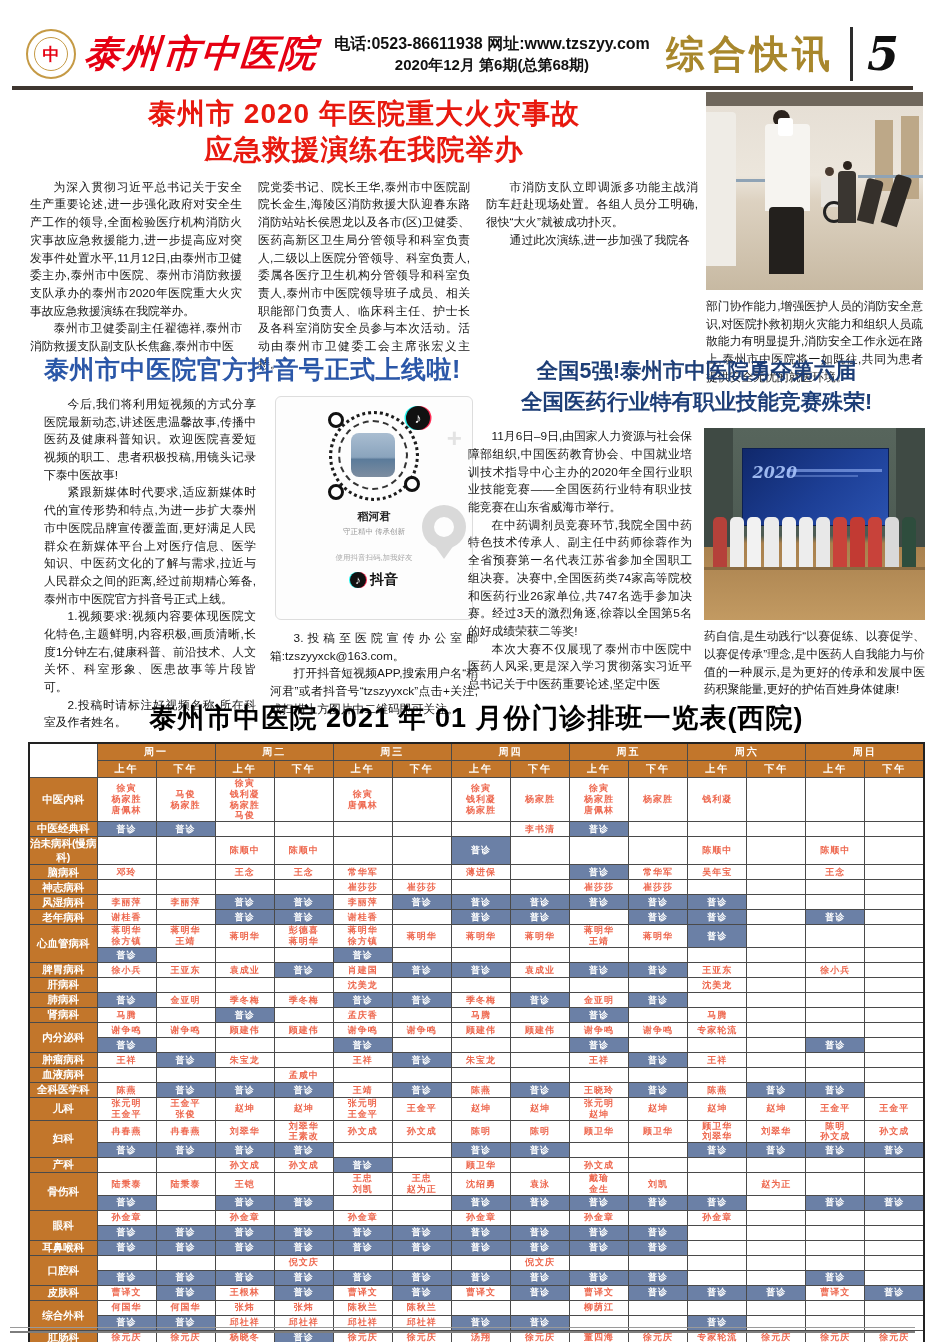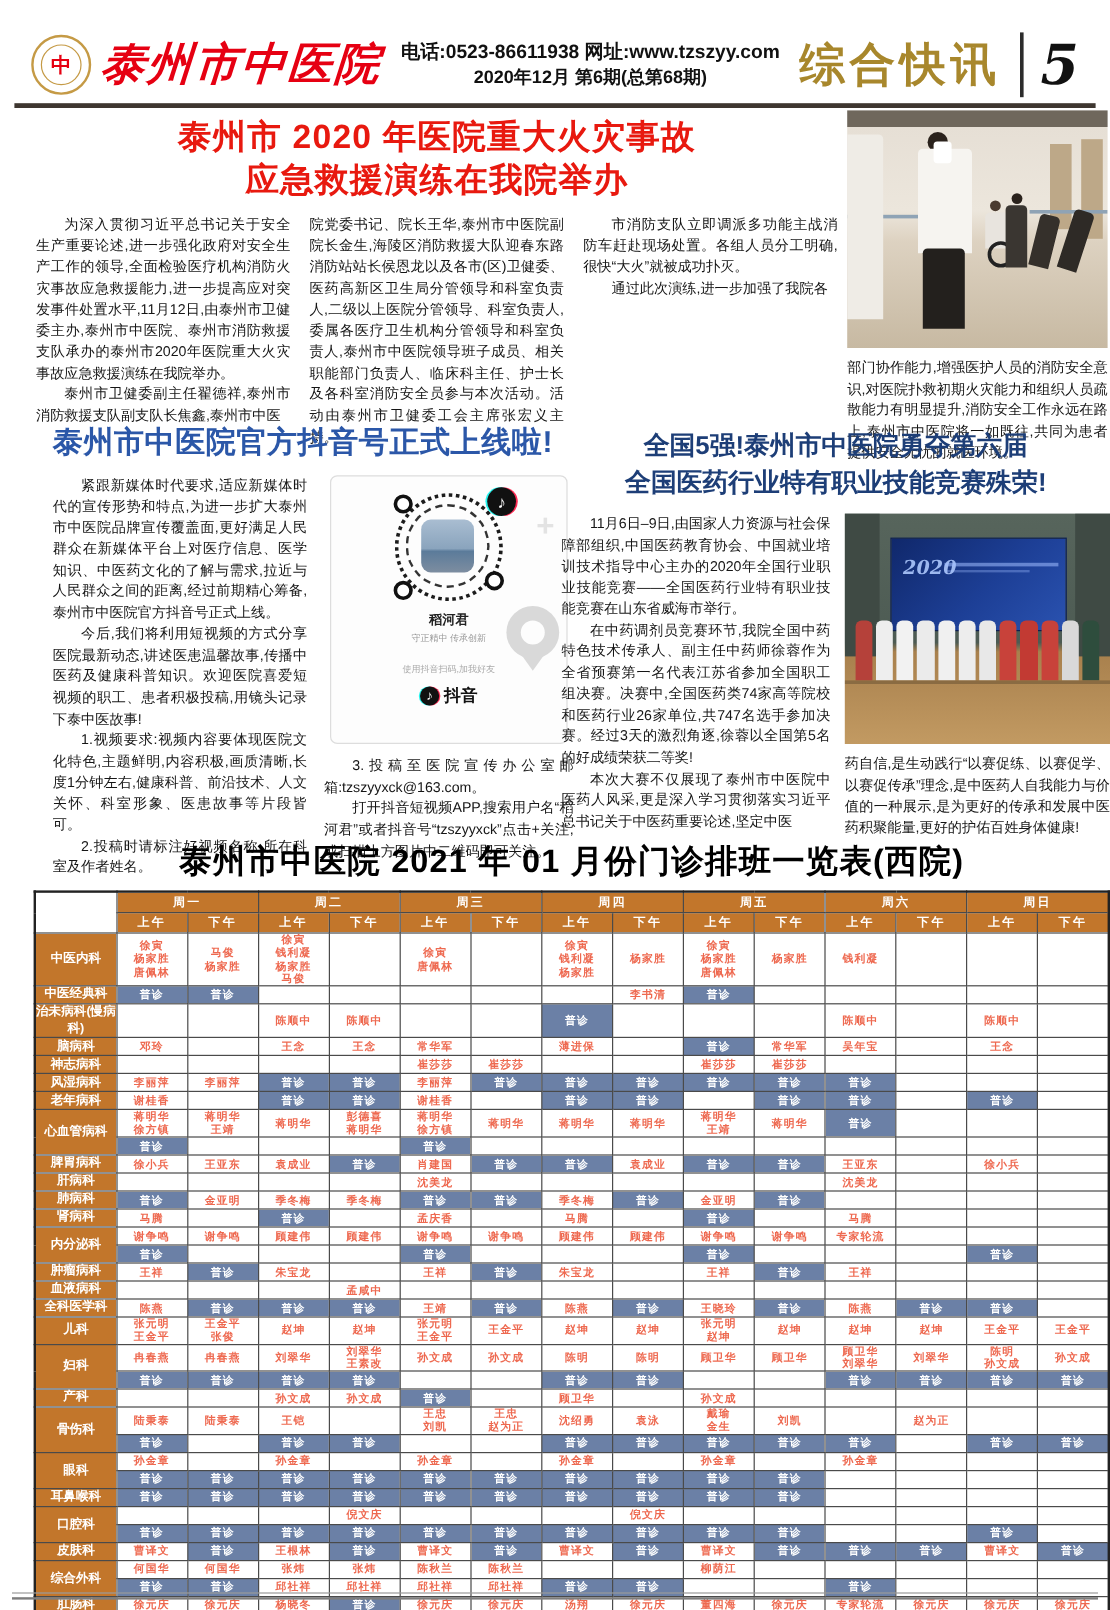--- a/index.html
+++ b/index.html
@@ -153,22 +153,22 @@
     </div>
     <div class="caption art-text">
       <p class="para noind">部门协作能力,增强医护人员的消防安全意识,对医院扑救初期火灾能力和组织人员疏散能力有明显提升,消防安全工作永远在路上,泰州市中医院将一如既往,共同为患者提供安全无忧的就医环境。</p>
     </div>
   </div>
 
   <div id="a2">
     <div class="t">泰州市中医院官方抖音号正式上线啦!</div>
     <div class="body">
       <div class="lcol art-text">
+          <p class="para">今后,我们将利用短视频的方式分享医院最新动态,讲述医患温馨故事,传播中医药及健康科普知识。欢迎医院喜爱短视频的职工、患者积极投稿,用镜头记录下泰中医故事!</p>
           <p class="para">紧跟新媒体时代要求,适应新媒体时代的宣传形势和特点,为进一步扩大泰州市中医院品牌宣传覆盖面,更好满足人民群众在新媒体平台上对医疗信息、医学知识、中医药文化的了解与需求,拉近与人民群众之间的距离,经过前期精心筹备,泰州市中医院官方抖音号正式上线。</p>
-          <p class="para">今后,我们将利用短视频的方式分享医院最新动态,讲述医患温馨故事,传播中医药及健康科普知识。欢迎医院喜爱短视频的职工、患者积极投稿,用镜头记录下泰中医故事!</p>
           <p class="para">1.视频要求:视频内容要体现医院文化特色,主题鲜明,内容积极,画质清晰,长度1分钟左右,健康科普、前沿技术、人文关怀、科室形象、医患故事等片段皆可。</p>
           <p class="para">2.投稿时请标注好视频名称,所在科室及作者姓名。</p>
         </div>
       <div class="rcol">
         <div class="qr-card">
           <div class="plus">+</div>
           <div class="pin"></div>
           <div class="qr-ring">
             <div class="qr-ring2"></div>
             <div class="qr-center"></div>

